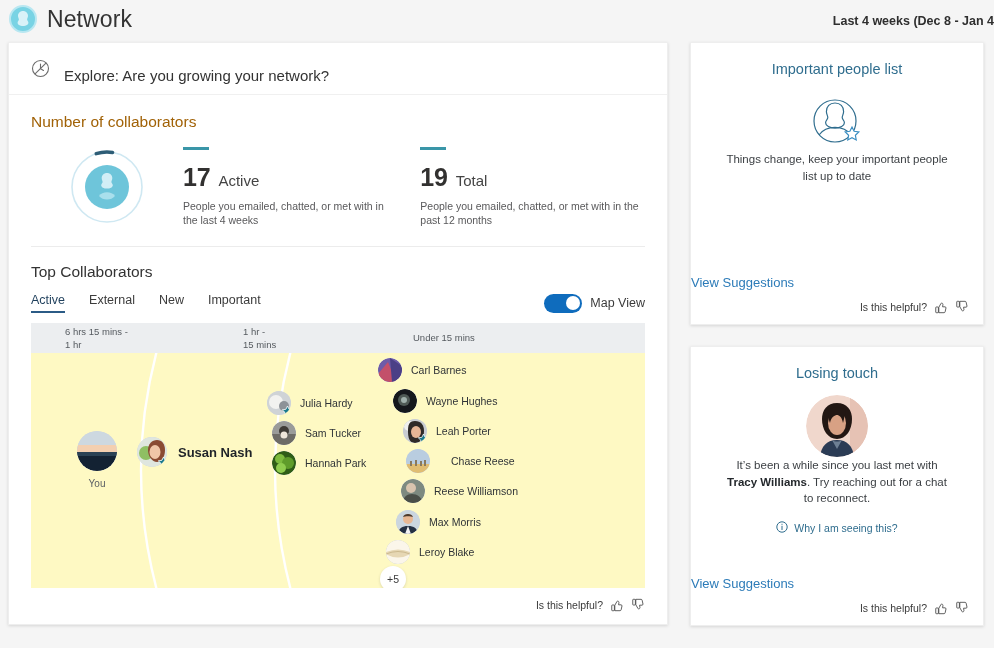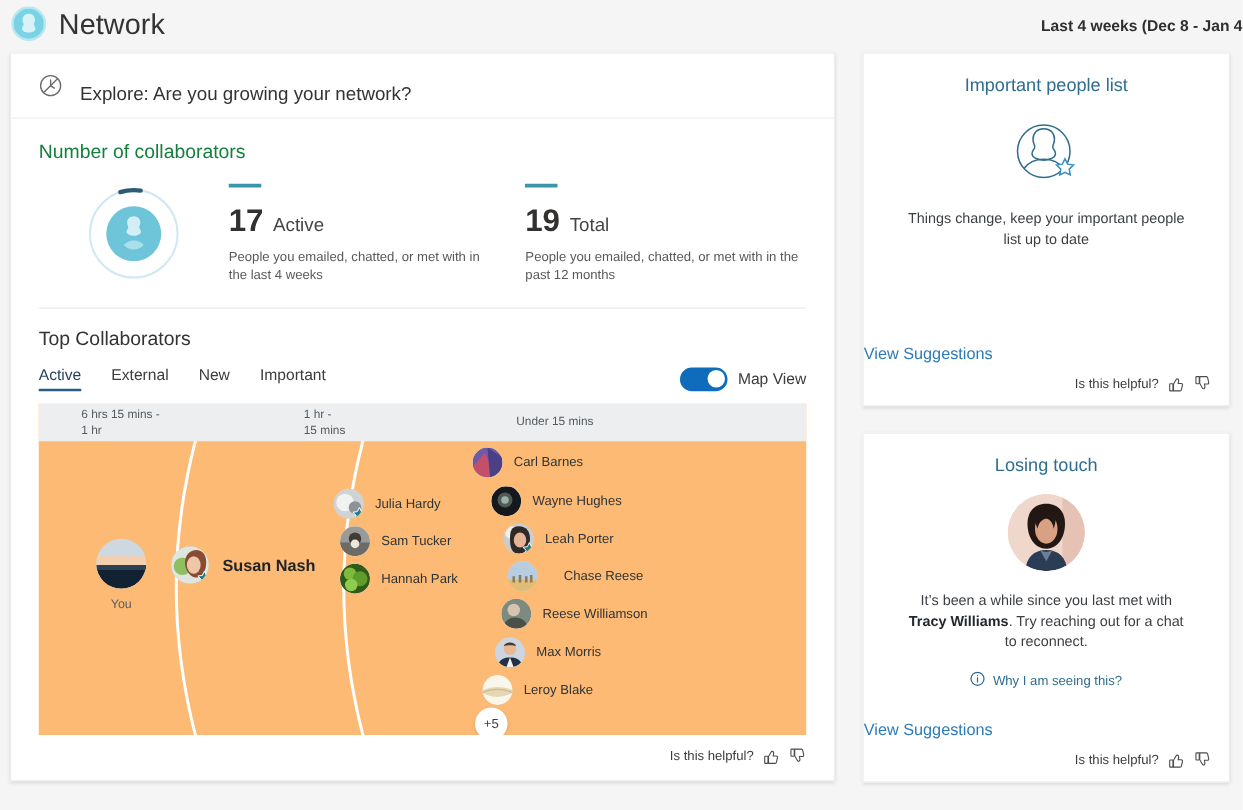--- a/index.html
+++ b/index.html
@@ -34,21 +34,21 @@
     box-shadow: 0 1px 3px rgba(0,0,0,.13);
   }
   .explore-head {
     height: 52px; display: flex; align-items: center;
     padding-left: 22px; border-bottom: 1px solid #f0f0f0;
   }
   .clock-icon { width: 19px; height: 19px; flex: 0 0 auto; }
   .explore-text { margin-left: 14px; font-size: 15px; color: #333333; margin-top: 13px; }
 
   .section-pad { padding: 18px 22px 0 22px; }
-  .sec-title { font-size: 15.5px; color: #15803d; }
+  .sec-title { font-size: 15.5px; color: #a16207; }
 
   .collab-row { display: flex; align-items: center; margin-top: 16px; }
   .donut { width: 76px; height: 76px; margin-left: 38px; flex: 0 0 auto; }
   .stat { margin-left: 38px; width: 215px; }
   .stat.second { margin-left: 36px; width: 240px; }
   .stat-rule { width: 26px; height: 3px; background: #3a96a8; margin-bottom: 13px; }
   .stat-line { display: flex; align-items: baseline; }
   .stat-num { font-size: 25px; color: #323130; font-weight: bold; letter-spacing: -.2px; }
   .stat-lab { font-size: 15px; color: #444444; margin-left: 8px; }
   .stat-desc { font-size: 10.5px; color: #59595b; line-height: 1.35; margin-top: 7px; }
@@ -67,21 +67,21 @@
   }
   .switch .knob {
     position: absolute; right: 2.5px; top: 2.5px;
     width: 14px; height: 14px; border-radius: 50%; background: #ffffff;
   }
   .mapview-label { margin-left: 8px; font-size: 12.5px; color: #3b3b3b; }
 
   
   .map-wrap {
     position: relative; margin: 10px 22px 0 22px; height: 265px;
-    background: #fdba74; overflow: hidden;
+    background: #fef9c3; overflow: hidden;
   }
   .map-header { height: 30px; background: #eceef0; position: relative; }
   .band-label {
     position: absolute; top: 3px; font-size: 9.5px; color: #555a5f; line-height: 1.35;
   }
   .map-body { position: absolute; inset: 30px 0 0 0; }
   .map-body svg.curves { position: absolute; left: 0; top: 0; }
   .node { position: absolute; display: flex; align-items: center; }
   .avatar {
     border-radius: 50%; background: #cfd6dd; flex: 0 0 auto; position: relative;
@@ -114,21 +114,21 @@
     display: flex; flex-direction: column;
   }
   #card-important { top: 42px; height: 283px; }
   #card-losing { top: 346px; height: 280px; }
   .side-title {
     text-align: center; font-size: 14.5px; color: #2f6d8e; margin-top: 18px;
   }
   .side-art { display: flex; justify-content: center; margin-top: 14px; }
   .side-body {
     text-align: center; font-size: 11.5px; color: #3b3f43;
-    line-height: 1.45; padding: 0 30px; margin-top: 16px;
+    line-height: 1.45; padding: 0 30px; margin-top: 0;
   }
   .side-body b { font-weight: bold; color: #24282c; }
   .why-link {
     display: flex; align-items: center; justify-content: center;
     gap: 6px; margin-top: 14px; font-size: 10.5px; color: #2f6d8e;
   }
   .side-action {
     text-align: left; font-size: 13px; color: #2c7bb8; margin-top: auto;
   }
   .side-helpful {

